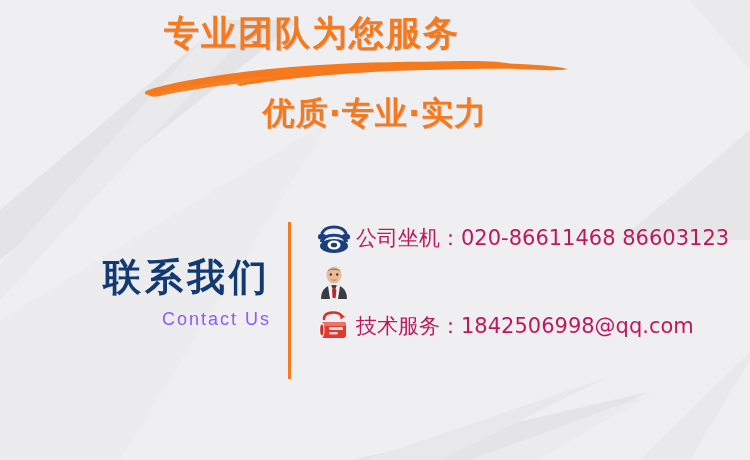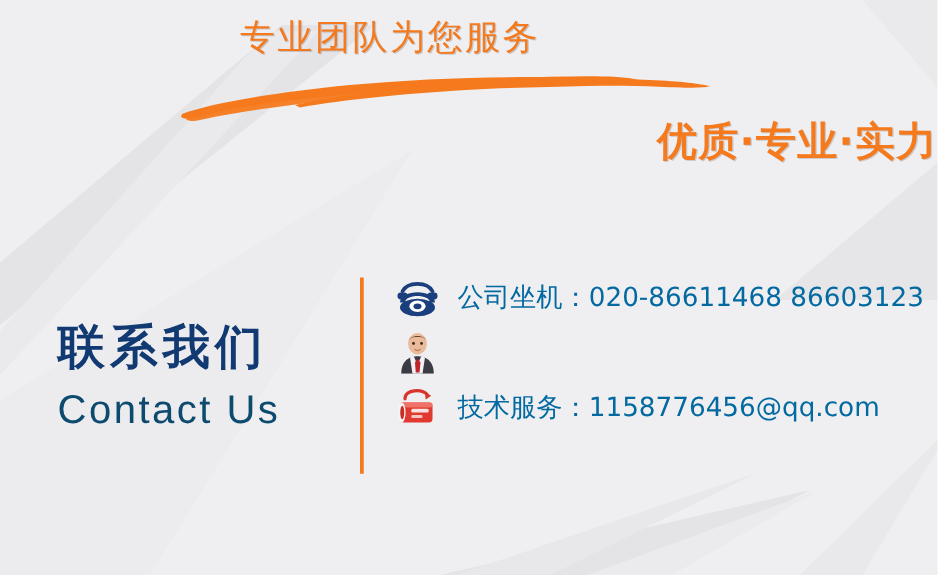--- a/index.html
+++ b/index.html
@@ -25,68 +25,68 @@
     pointer-events: none;
   }
   
   .headline {
     position: absolute;
     left: 0;
     top: 16px;
     width: 624px;
     text-align: center;
     color: #f57a1e;
-    font-size: 28px;
-    font-weight: normal;
+    font-size: 35px;
+    font-weight: bold;
     letter-spacing: 2px;
     line-height: 1;
     font-family: "DejaVu Sans", "Liberation Sans", sans-serif;
     text-shadow: 1px 1px 0 rgba(150,150,155,0.45);
   }
   .brush {
     position: absolute;
     left: 140px;
     top: 58px;
     width: 430px;
     height: 42px;
   }
   .subhead {
     position: absolute;
     left: 0;
     top: 96px;
     width: 750px;
-    text-align: right;
+    text-align: center;
     color: #f57a1e;
     font-size: 32px;
     font-weight: bold;
     letter-spacing: 1px;
     line-height: 1.1;
     font-family: "DejaVu Sans", "Liberation Sans", sans-serif;
     text-shadow: 1px 1px 0 rgba(150,150,155,0.40);
   }
   
   .left-block {
     position: absolute;
     left: 46px;
     top: 256px;
     width: 225px;
-    text-align: left;
+    text-align: right;
   }
   .cn-title {
     color: #123a72;
     font-size: 38px;
     font-weight: bold;
     letter-spacing: 4px;
     line-height: 1.15;
     font-family: "DejaVu Sans", "Liberation Sans", sans-serif;
   }
   .en-title {
     margin-top: 10px;
-    color: #0c4a6e;
-    font-size: 32px;
+    color: #8b5cf6;
+    font-size: 18px;
     letter-spacing: 2px;
     line-height: 1.1;
     font-family: "Liberation Sans", sans-serif;
   }
   
   .divider {
     position: absolute;
     left: 288px;
     top: 222px;
     width: 3px;
@@ -108,22 +108,22 @@
   .row-icon {
     width: 36px;
     height: 36px;
     flex: 0 0 36px;
     display: flex;
     align-items: center;
     justify-content: center;
   }
   .row-icon svg { display: block; }
   .row-text {
-    margin-left: 14px;
-    color: #0369a1;
+    margin-left: 4px;
+    color: #be185d;
     font-size: 21px;
     line-height: 1;
     white-space: nowrap;
     font-family: "DejaVu Sans", "Liberation Sans", sans-serif;
   }
   .row-text .label { letter-spacing: 0px; }
 </style>
 </head>
 <body>
 
@@ -207,18 +207,18 @@
           <path d="M8 9 C 8 1, 22 1, 26 6" stroke="#d8342c" stroke-width="2.6" fill="none" stroke-linecap="round"></path>
           <path d="M24 4 L 29 6.5 L 24.5 9.6 Z" fill="#d8342c"></path>
           <rect x="4" y="12" width="26" height="16" rx="3" fill="#e0392f"></rect>
           <rect x="4" y="12" width="26" height="4" rx="2" fill="#f07167"></rect>
           <ellipse cx="5.5" cy="20" rx="3" ry="8" fill="#f5f5f5"></ellipse>
           <ellipse cx="5.8" cy="20" rx="1.6" ry="5.4" fill="#c92e26"></ellipse>
           <rect x="13" y="17" width="14" height="3" rx="1.2" fill="#ffffff" opacity="0.85"></rect>
           <rect x="13" y="22" width="9" height="2.4" rx="1.1" fill="#ffffff" opacity="0.7"></rect>
         </svg>
       </span>
-      <span class="row-text"><span class="label">技术服务：</span><span class="value">1158776456@qq.com</span></span>
+      <span class="row-text"><span class="label">技术服务：</span><span class="value">1842506998@qq.com</span></span>
     </div>
 
 
   </div>
 </div>
 
 </body></html>

